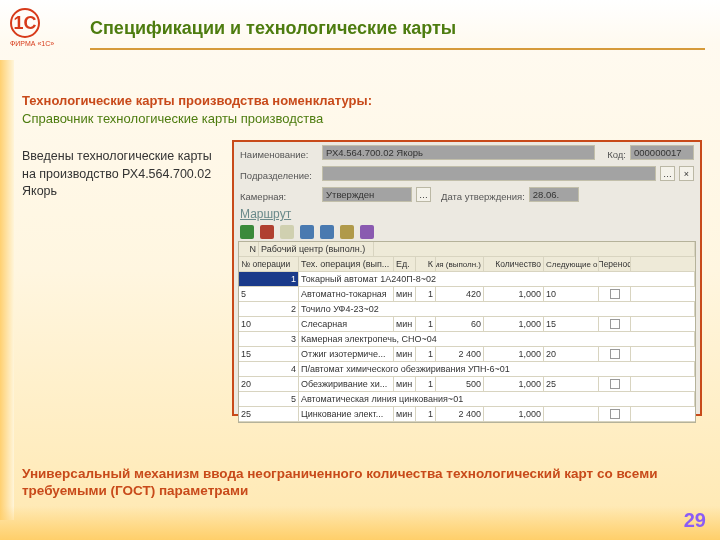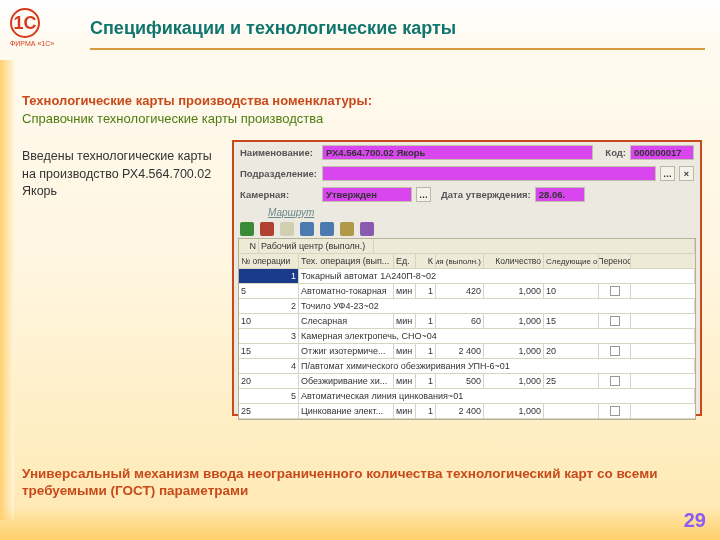--- a/index.html
+++ b/index.html
@@ -33,21 +33,21 @@
   }
   .logo-text {
     font-size: 7px;
     color: #d73a1a;
     margin-top: 2px;
   }
   .title {
     position: absolute;
     top: 18px;
     left: 90px;
-    color: #0f766e;
+    color: #4d7c0f;
     font-size: 18px;
     font-weight: bold;
   }
   .hr1 {
     position: absolute;
     top: 48px;
     left: 90px;
     right: 15px;
     height: 2px;
     background: #d69a3a;
@@ -84,28 +84,27 @@
     left: 232px;
     width: 470px;
     height: 276px;
     border: 2px solid #c84a1a;
     background: #ece9e1;
     font-size: 9.5px;
     color: #333;
   }
   .form-row {
     display: flex;
-    align-items: center;
+    align-items: flex-end;
     padding: 3px 6px;
     gap: 4px;
-    font-weight: bold;
   }
   .form-label { color: #555; }
   .form-input {
-    background: #d946ef;
+    background: #a3a3a3;
     border: 1px solid #c2bfaa;
     height: 15px;
     padding: 0 3px;
     font-size: 9.5px;
     display: inline-flex;
     align-items: center;
     overflow: hidden;
     white-space: nowrap;
   }
   .btn-dots, .btn-x {
@@ -114,24 +113,22 @@
     background: #f4f2ea;
     border: 1px solid #bbb8a5;
     font-size: 9px;
     display: inline-flex;
     align-items: center;
     justify-content: center;
   }
   .marshrut {
     padding: 2px 6px;
     color: #6a8a8a;
-    font-style: italic;
     text-decoration: underline;
-    font-size: 10px;
-    margin-left: 28px;
+    font-size: 12px;
   }
   .toolbar {
     padding: 2px 6px;
     display: flex;
     gap: 6px;
     align-items: center;
   }
   .tb-icon {
     width: 14px;
     height: 14px;

